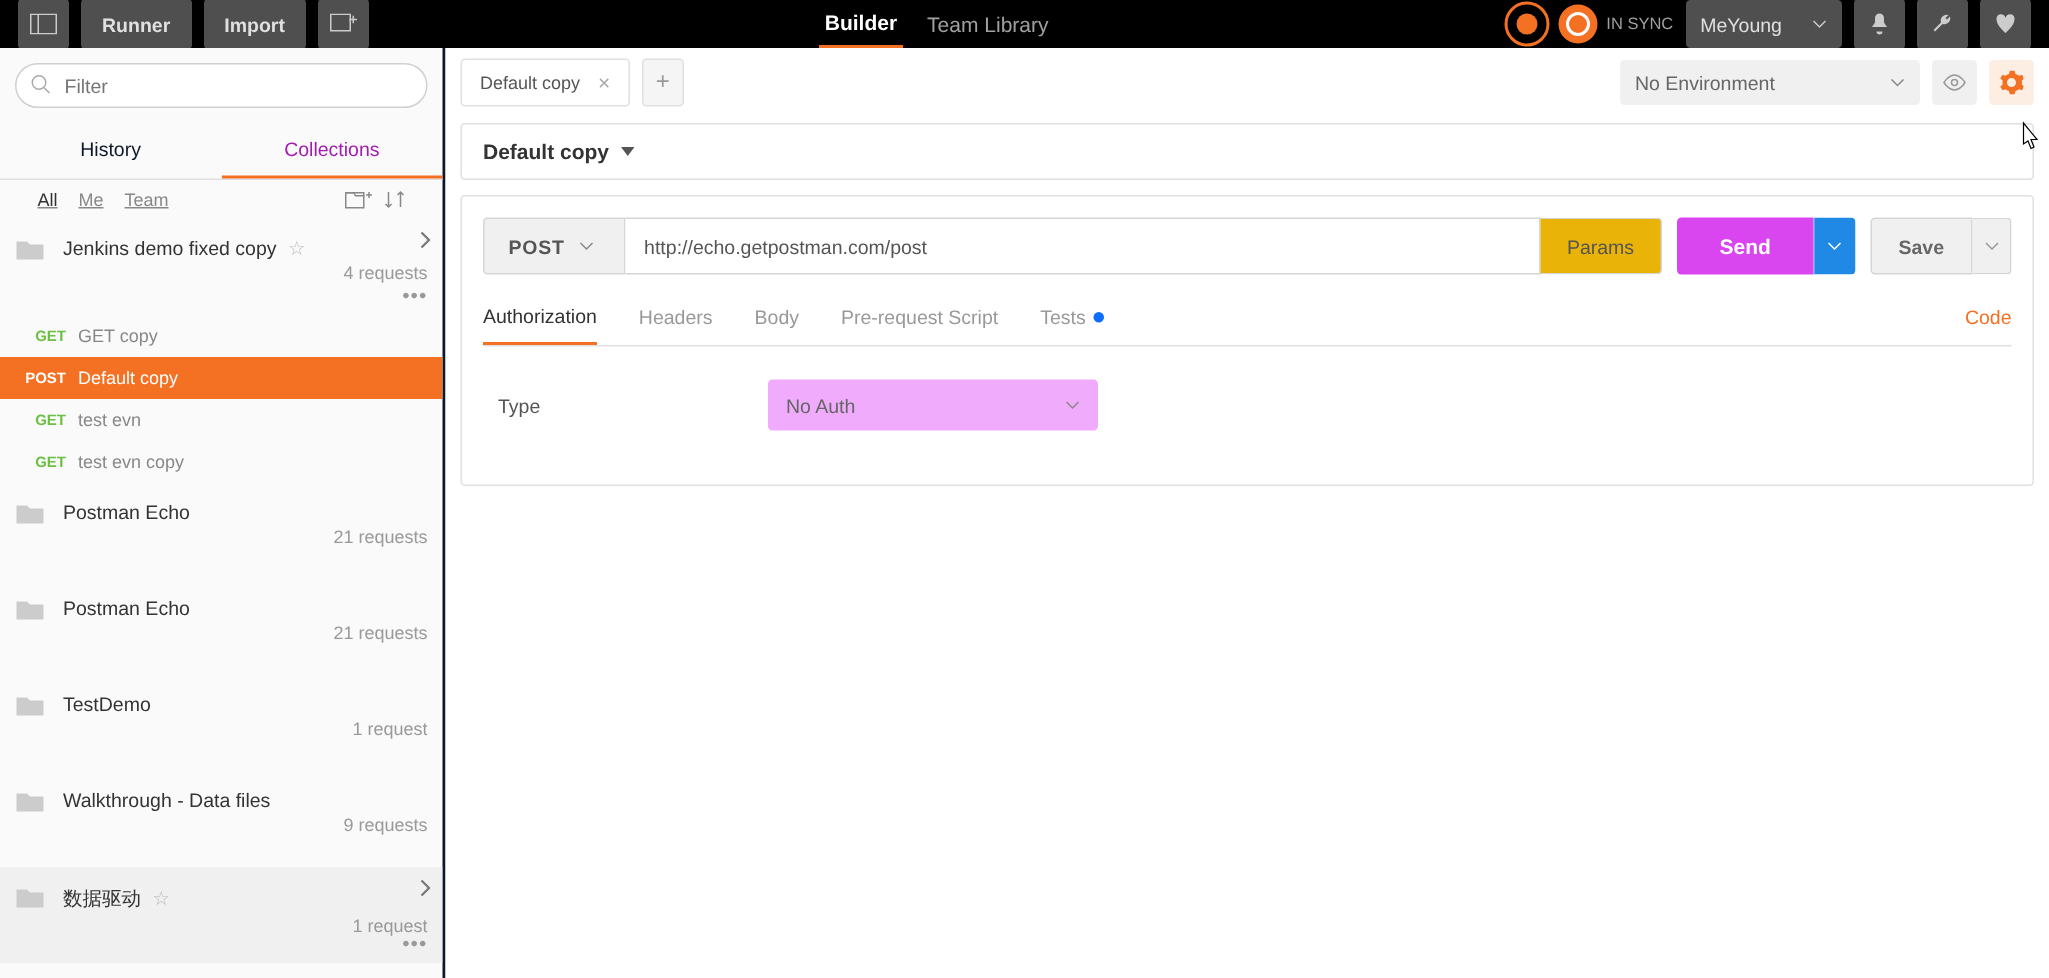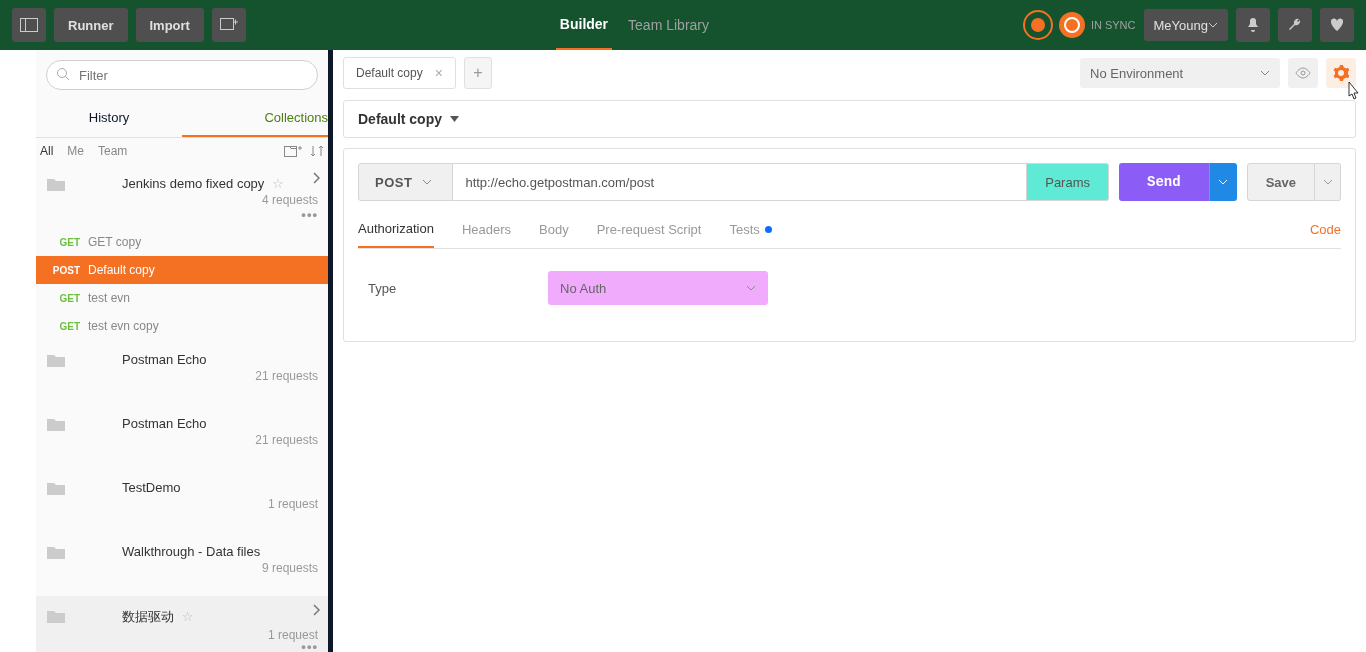--- a/index.html
+++ b/index.html
@@ -1,52 +1,52 @@
 <!DOCTYPE html>
 <html><head>
 <meta charset="utf-8">
 <style>
 * { box-sizing: border-box; margin: 0; padding: 0; font-family: -apple-system, BlinkMacSystemFont, "Segoe UI", Helvetica, Arial, sans-serif; }
 body { background: #fff; color: #333; font-size: 13px; overflow: hidden; }
 .app { width: 1366px; height: 652px; display: flex; flex-direction: column; }
 
 
-.topbar { height: 50px; background: #14532d; display: flex; align-items: center; padding: 0 12px; justify-content: space-between; }
+.topbar { height: 32px; background: #000000; display: flex; align-items: center; padding: 0 12px; justify-content: space-between; }
 .topbar-left { display: flex; align-items: center; gap: 8px; }
 .topbar-center { display: flex; align-items: center; gap: 12px; height: 100%; }
 .topbar-right { display: flex; align-items: center; gap: 8px; }
 .icon-btn { width: 34px; height: 34px; background: #4f4f4f; border: none; border-radius: 3px; display: flex; align-items: center; justify-content: center; cursor: pointer; color: #ccc; }
 .top-btn { height: 34px; padding: 0 14px; background: #4f4f4f; border: none; border-radius: 3px; color: #e0e0e0; cursor: pointer; font-size: 13px; font-weight: 600; }
 .top-tab { color: #a0a0a0; font-size: 14px; height: 100%; display: flex; align-items: center; cursor: pointer; padding: 0 4px; }
 .top-tab.active { color: #fff; border-bottom: 2px solid #f47023; font-weight: 600; }
 .sync-status { display: flex; align-items: center; gap: 6px; }
 .sync-circle { width: 26px; height: 26px; border-radius: 50%; background: #f47023; display: flex; align-items: center; justify-content: center; }
 .sync-circle-outer { width: 30px; height: 30px; border-radius: 50%; border: 2px solid #f47023; display: flex; align-items: center; justify-content: center; }
 .sync-text { color: #a0a0a0; font-size: 11px; }
-.user-btn { height: 32px; padding: 0 10px; background: #4f4f4f; border: none; border-radius: 3px; color: #e0e0e0; cursor: pointer; display: flex; align-items: center; gap: 0; font-size: 13px; }
+.user-btn { height: 32px; padding: 0 10px; background: #4f4f4f; border: none; border-radius: 3px; color: #e0e0e0; cursor: pointer; display: flex; align-items: center; gap: 20px; font-size: 13px; }
 
 
 .main { flex: 1; display: flex; overflow: hidden; }
 
 
-.sidebar { width: 297px; background: #fafafa; border-right: 5px solid #0f172a; display: flex; flex-direction: column; margin-left: 36px; }
+.sidebar { width: 297px; background: #fafafa; border-right: 2px solid #0f172a; display: flex; flex-direction: column; }
 .search-row { padding: 10px; }
 .search-input-wrap { position: relative; }
 .search-input { width: 100%; height: 30px; border: 1px solid #d0d0d0; border-radius: 15px; padding: 0 12px 0 32px; font-size: 13px; outline: none; background: #fff; }
 .search-icon { position: absolute; left: 10px; top: 7px; color: #aaa; }
 .side-tabs { display: flex; border-bottom: 1px solid #e0e0e0; }
 .side-tab { flex: 1; text-align: center; padding: 10px 0; color: #0f172a; cursor: pointer; font-size: 13px; }
-.side-tab.active { color: #4d7c0f; border-bottom: 2px solid #f47023; font-weight: 500; text-align: right; }
-.filter-row { display: flex; align-items: center; padding: 6px 4px; gap: 14px; font-size: 12px; color: #888; }
+.side-tab.active { color: #a21caf; border-bottom: 2px solid #f47023; font-weight: 500; }
+.filter-row { display: flex; align-items: center; padding: 6px 25px; gap: 14px; font-size: 12px; color: #888; text-decoration: underline; }
 .filter-item { cursor: pointer; }
 .filter-item.active { color: #333; }
 .filter-icons { margin-left: auto; display: flex; gap: 8px; color: #888; }
 
 .collections { flex: 1; overflow-y: auto; }
-.collection-item { display: flex; align-items: center; padding: 8px 10px; cursor: pointer; position: relative; gap: 44px; }
+.collection-item { display: flex; align-items: center; padding: 8px 10px; cursor: pointer; position: relative; }
 .col-folder-icon { width: 20px; height: 16px; margin-right: 12px; color: #bbb; flex-shrink: 0; }
 .col-info { flex: 1; overflow: hidden; }
 .col-name { font-size: 13px; color: #333; margin-bottom: 2px; white-space: nowrap; overflow: hidden; text-overflow: ellipsis; }
 .col-count { font-size: 12px; color: #999; text-align: right; }
 .col-star { color: #bbb; margin-left: 4px; cursor: pointer; }
 .col-arrow { position: absolute; top: 8px; right: 8px; color: #777; cursor: pointer; }
 .col-more { position: absolute; bottom: 6px; right: 10px; color: #999; cursor: pointer; letter-spacing: 1px; font-weight: bold; }
 .collection-item.tall { height: 64px; align-items: flex-start; padding-top: 12px; }
 
 .request-item { display: flex; align-items: center; padding: 7px 10px 7px 6px; cursor: pointer; font-size: 12px; }
@@ -69,22 +69,22 @@
 .env-select { height: 30px; min-width: 200px; border: none; background: #f0f0f0; border-radius: 3px; padding: 0 10px; display: flex; align-items: center; justify-content: space-between; color: #666; cursor: pointer; font-size: 13px; }
 .env-eye { width: 30px; height: 30px; background: #f0f0f0; border-radius: 3px; display: flex; align-items: center; justify-content: center; color: #999; cursor: pointer; }
 .env-gear { width: 30px; height: 30px; background: #fdeee4; border-radius: 3px; display: flex; align-items: center; justify-content: center; color: #f47023; cursor: pointer; }
 
 .req-header { border: 1px solid #e0e0e0; margin: 10px; border-radius: 3px; padding: 10px 14px; display: flex; align-items: center; gap: 8px; font-size: 14px; font-weight: 600; color: #333; cursor: pointer; }
 
 .req-body-wrap { border: 1px solid #e0e0e0; margin: 0 10px 10px 10px; border-radius: 3px; padding: 14px; }
 .url-row { display: flex; gap: 0; margin-bottom: 10px; }
 .method-select { height: 38px; padding: 0 20px 0 16px; background: #f0f0f0; border: 1px solid #d5d5d5; border-radius: 3px 0 0 3px; display: flex; align-items: center; gap: 10px; font-weight: 700; color: #555; cursor: pointer; font-size: 13px; letter-spacing: 0.5px; }
 .url-input { flex: 1; height: 38px; border: 1px solid #d5d5d5; border-left: none; padding: 0 12px; font-size: 13px; color: #555; outline: none; }
-.params-btn { height: 38px; padding: 0 18px; border: 1px solid #d5d5d5; border-left: none; background: #5eead4; color: #555; cursor: pointer; border-radius: 0 3px 3px 0; font-size: 13px; }
-.send-btn { height: 38px; padding: 0 28px; background: #8b5cf6; color: #fff; border: none; font-weight: 600; cursor: pointer; margin-left: 10px; border-radius: 3px 0 0 3px; font-size: 14px; font-family: Liberation Mono, monospace; }
+.params-btn { height: 38px; padding: 0 18px; border: 1px solid #d5d5d5; border-left: none; background: #eab308; color: #555; cursor: pointer; border-radius: 0 3px 3px 0; font-size: 13px; }
+.send-btn { height: 38px; padding: 0 28px; background: #d946ef; color: #fff; border: none; font-weight: 600; cursor: pointer; margin-left: 10px; border-radius: 3px 0 0 3px; font-size: 14px; }
 .send-caret { height: 38px; width: 28px; background: #1f89e5; border: none; border-left: 1px solid rgba(255,255,255,0.25); border-radius: 0 3px 3px 0; color: #fff; cursor: pointer; display: flex; align-items: center; justify-content: center; }
 .save-btn { height: 38px; padding: 0 18px; background: #f0f0f0; border: 1px solid #d5d5d5; color: #666; cursor: pointer; margin-left: 10px; border-radius: 3px 0 0 3px; font-size: 13px; font-weight: 600; }
 .save-caret { height: 38px; width: 26px; background: #f0f0f0; border: 1px solid #d5d5d5; border-left: none; border-radius: 0 3px 3px 0; color: #999; cursor: pointer; display: flex; align-items: center; justify-content: center; }
 
 .section-tabs { display: flex; border-bottom: 1px solid #e0e0e0; align-items: center; }
 .section-tab { padding: 10px 0; margin-right: 28px; color: #999; cursor: pointer; font-size: 13px; display: flex; align-items: center; gap: 5px; }
 .section-tab.active { color: #333; border-bottom: 2px solid #f47023; font-weight: 500; }
 .dot { width: 7px; height: 7px; background: #0d6efd; border-radius: 50%; display: inline-block; }
 .section-tabs-spacer { flex: 1; }
 .code-link { color: #f47023; cursor: pointer; font-size: 13px; }

